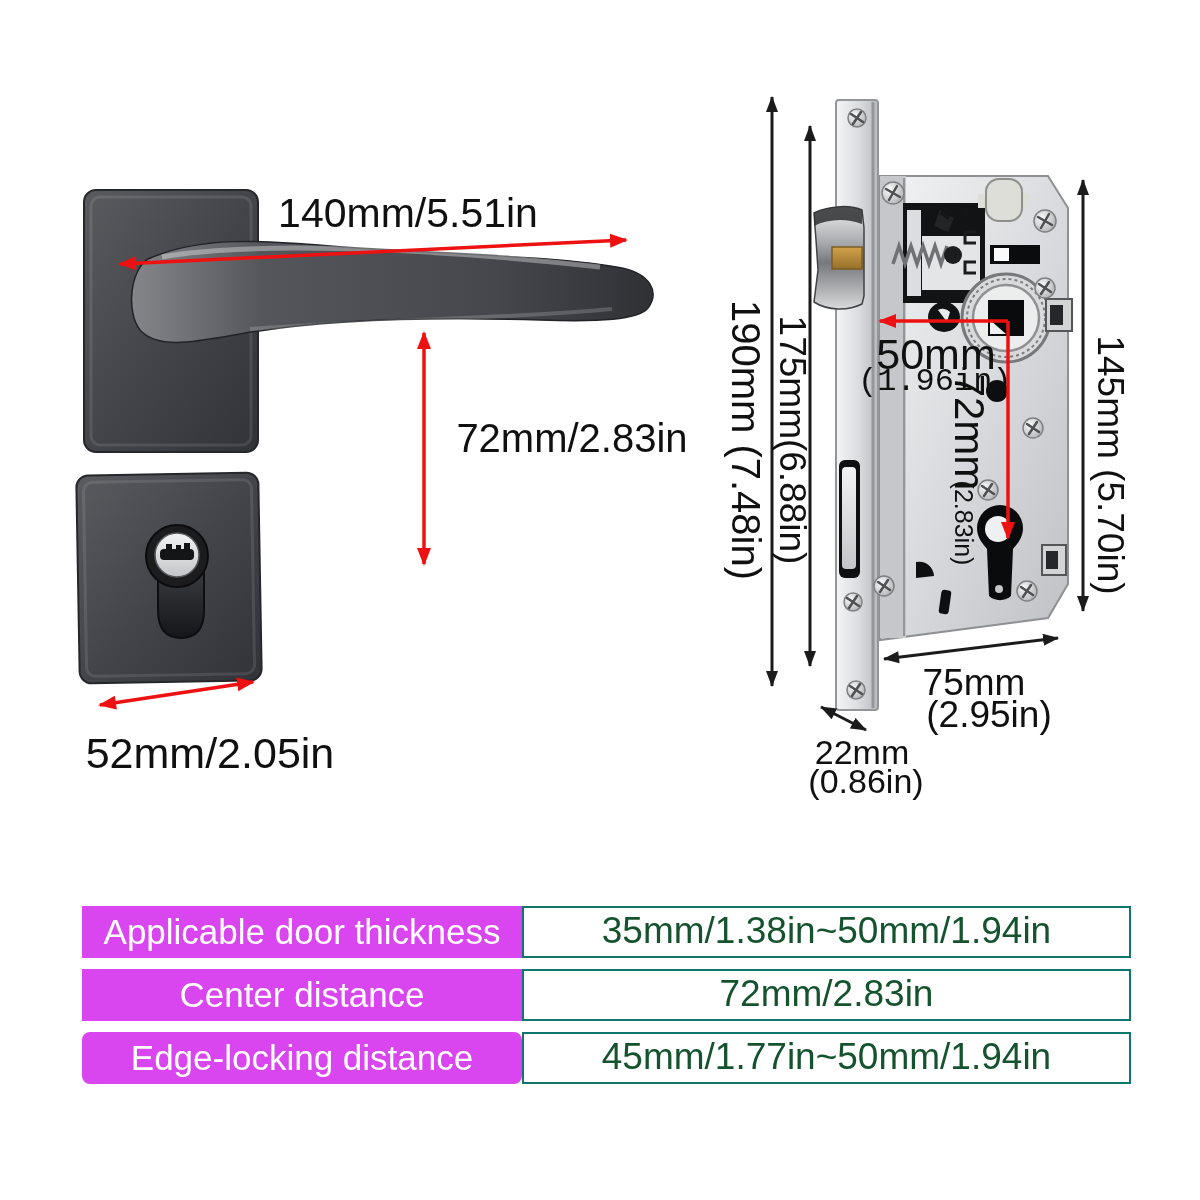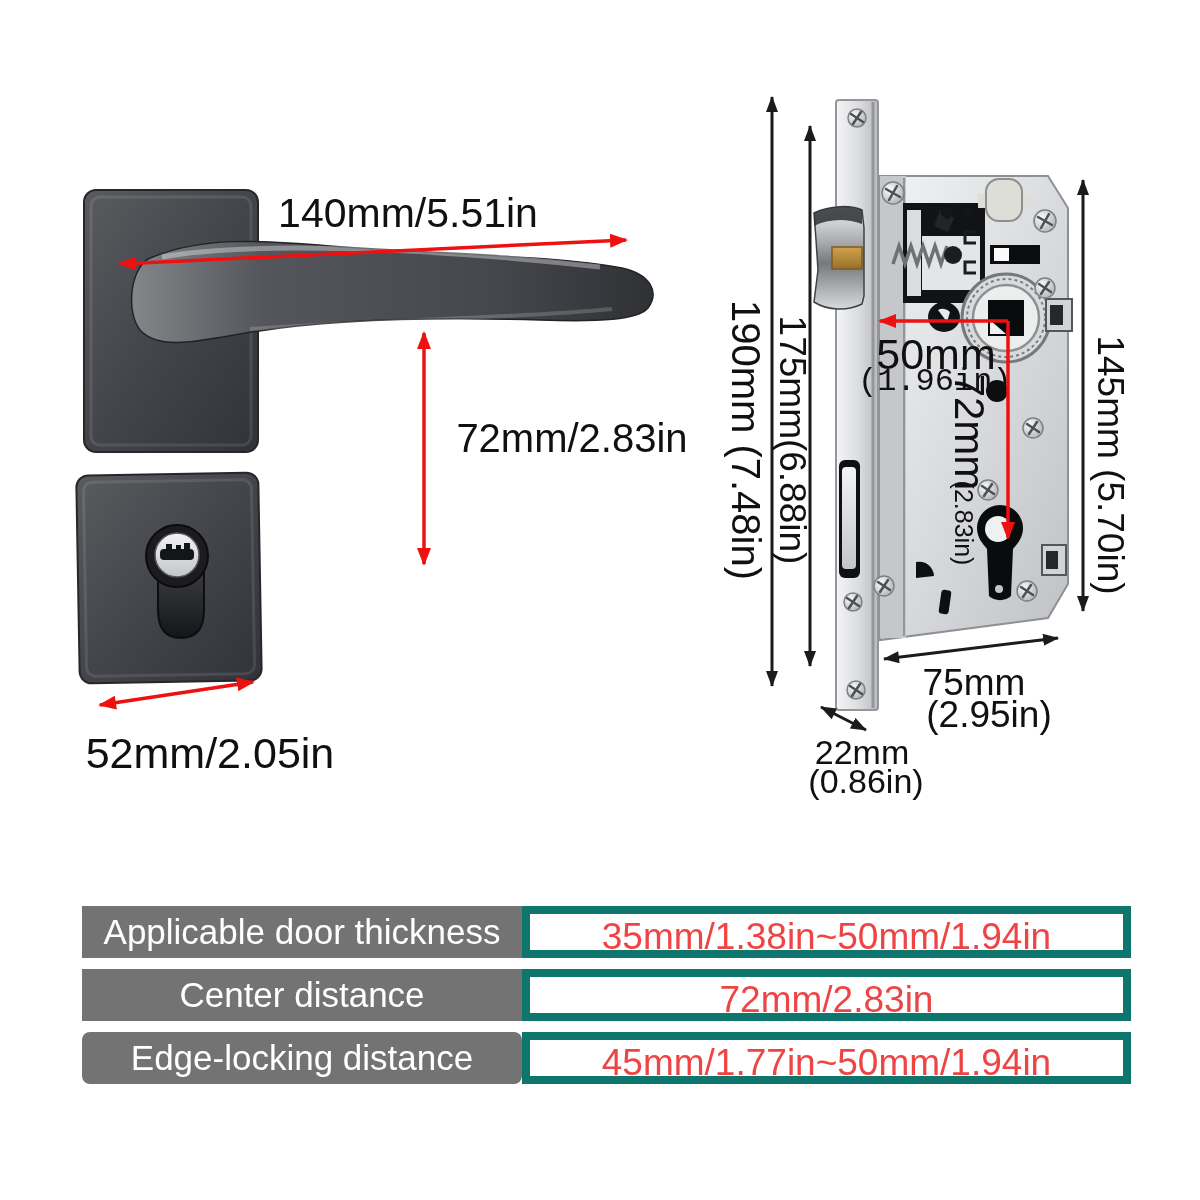--- a/index.html
+++ b/index.html
@@ -2,25 +2,25 @@
 <html><head>
 <meta charset="utf-8">
 <style>
   html,body{margin:0;padding:0;background:#ffffff;}
   #stage{position:relative;width:1200px;height:1200px;background:#ffffff;overflow:hidden;
          font-family:"Liberation Sans", sans-serif;}
   #art{position:absolute;left:0;top:0;}
   .dim{position:absolute;color:#101010;text-align:center;white-space:nowrap;
        font-family:"Liberation Sans", sans-serif;}
   .rot90{transform:rotate(90deg);}
-  .tbl-label{position:absolute;background:#737373;color:#ffffff;text-align:center;
+  .tbl-label{position:absolute;background:#d946ef;color:#ffffff;text-align:center;
              font-size:35px;line-height:52px;width:440px;height:52px;}
-  .tbl-value{position:absolute;background:#ffffff;color:#ef4444;text-align:center;
+  .tbl-value{position:absolute;background:#ffffff;color:#14532d;text-align:center;
              font-size:37px;line-height:46px;width:609px;height:52px;
-             border:8px solid #0f766e;box-sizing:border-box;}
+             border:2px solid #0f766e;box-sizing:border-box;}
 </style>
 </head>
 <body>
 
 <div id="stage">
 
   <svg id="art" width="1200" height="1200" viewBox="0 0 1200 1200">
     <defs>
       <marker id="arB" markerWidth="18" markerHeight="14" refX="15" refY="6" orient="auto" markerUnits="userSpaceOnUse">
         <path d="M0,0 L16,6 L0,12 Z" fill="#1b1b1b"></path>

